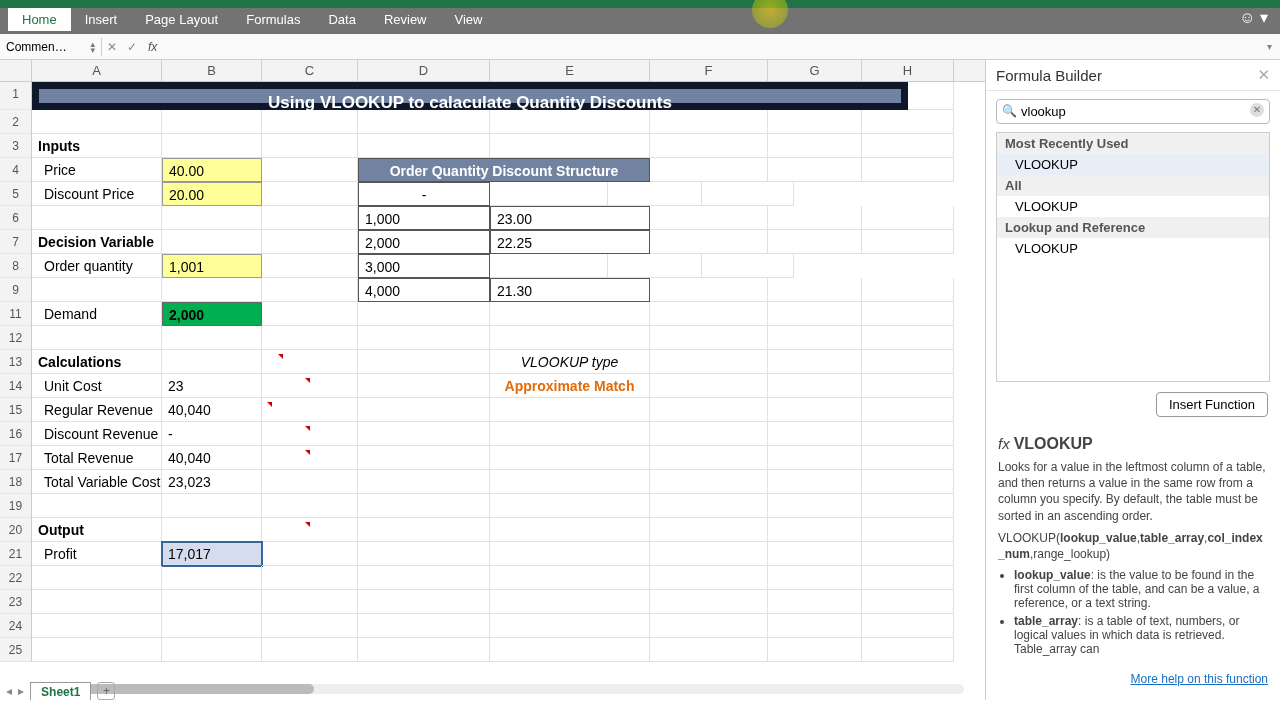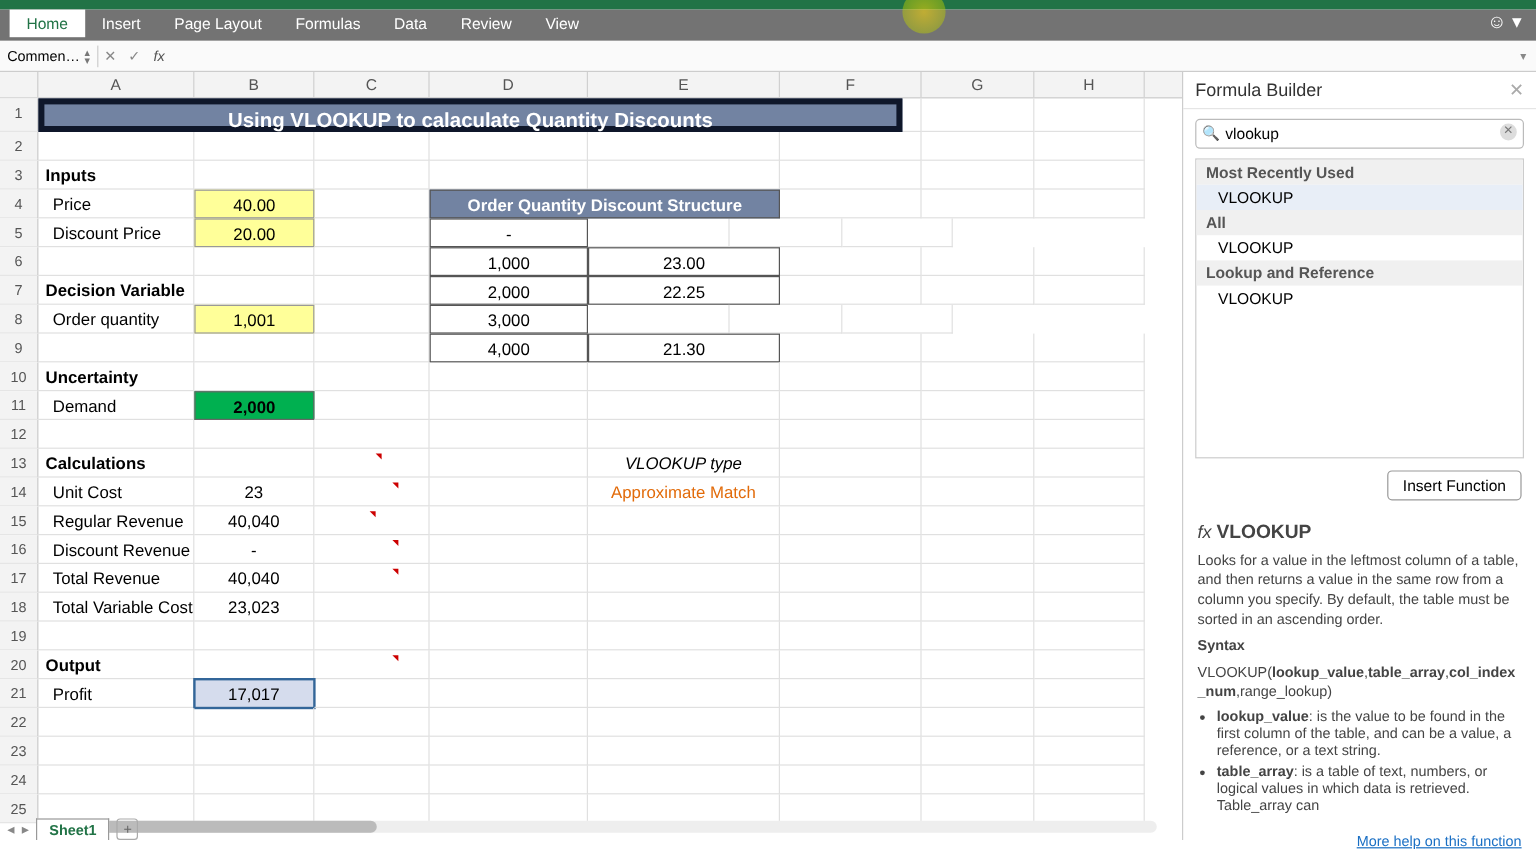--- a/index.html
+++ b/index.html
@@ -8,49 +8,49 @@
 
 .titlebar { height: 8px; background: #217346; }
 .ribbon { background: #737373; height: 26px; display: flex; align-items: flex-start; padding-left: 8px; }
 .ribbon-tab { color: #fff; font-size: 13px; padding: 4px 14px; cursor: pointer; }
 .ribbon-tab.active { background: #fff; color: #217346; }
 .ribbon-right { margin-left: auto; padding-right: 12px; color: #fff; font-size: 16px; }
 .cursor-highlight { position: absolute; top: -8px; left: 752px; width: 36px; height: 36px; border-radius: 50%; background: radial-gradient(circle, rgba(255,220,0,0.55), rgba(150,200,0,0.4)); z-index: 50; pointer-events: none;}
 
 
 .fbar { height: 26px; display: flex; align-items: center; border-bottom: 1px solid #ccc; background: #fafafa; }
-.namebox { width: 82px; border-right: 1px solid #ccc; padding: 2px 6px; font-size: 12px; display:flex; align-items:center;}
+.namebox { width: 102px; border-right: 1px solid #ccc; padding: 2px 6px; font-size: 12px; display:flex; align-items:center;}
 .namebox .spin { margin-left:auto; font-size:9px; color:#777; line-height:6px;}
 .fx-btn { width: 20px; text-align: center; color: #888; font-size: 12px; cursor:pointer;}
 .fx-label { font-size: 12px; font-style: italic; color: #555; margin-left: 6px; }
 .fbar-drop { margin-left:auto; padding-right:8px; color:#888; font-size:10px;}
 
 
 .grid-wrap { position: absolute; top: 60px; left: 0; right: 293px; bottom: 20px; overflow: hidden; }
 .colheads { display: flex; height: 22px; background: #f3f3f3; border-bottom:1px solid #ccc;}
 .rowhead-space { width: 32px; border-right:1px solid #ccc; background:#f3f3f3;}
 .ch { border-right: 1px solid #d0d0d0; text-align: center; font-size: 13px; color: #555; line-height: 22px; }
 .chA{width:130px}.chB{width:100px}.chC{width:96px}.chD{width:132px}.chE{width:160px}.chF{width:118px}.chG{width:94px}.chH{width:92px}
 .grid-body{position:relative;}
 .row{display:flex; height:24px;}
 .rn{width:32px; background:#f3f3f3; border-right:1px solid #ccc; border-bottom:1px solid #e5e5e5; text-align:center; font-size:12px; color:#555; line-height:24px;}
 .c{border-right:1px solid #e0e0e0; border-bottom:1px solid #e0e0e0; font-size:14px; padding:2px 6px; line-height:20px; overflow:visible; white-space:nowrap;}
 .cA{width:130px}.cB{width:100px}.cC{width:96px}.cD{width:132px}.cE{width:160px}.cF{width:118px}.cG{width:94px}.cH{width:92px}
 
 .row1{height:28px}
 .row1 .c{line-height:24px;}
-.title-merge{position:absolute; left:32px; top:0; width:720px; height:28px; background:#7283a2; color:#fff; font-size:17px; font-weight:600; text-align:center; line-height:28px; border:5px solid #0f172a;}
+.title-merge{position:absolute; left:32px; top:0; width:876px; height:28px; background:#7283a2; color:#fff; font-size:17px; font-weight:600; text-align:center; line-height:28px; border:7px solid #0f172a;}
 
 .b{font-weight:700}
 .yel{background:#ffff99; border:1px solid #999;}
 .grn{background:#00b050; border:1px solid #666; font-weight:600;}
 .tbl{border:1px solid #555;}
-.rgt{text-align:center}
+.rgt{text-align:left}
 .ctr{text-align:center}
-.orange{color:#e26b0a; font-weight:400}
+.orange{color:#e26b0a; font-weight:700}
 .ital{font-style:italic}
 
 .discount-hdr{position:absolute; left:358px; width:292px; height:24px; background:#7283a2; color:#ffffff; font-weight:600; text-align:center; line-height:24px; border:1px solid #555; font-size:14px;}
 
 .sel{outline:2px solid #336699; outline-offset:-1px; background:#d5dced;}
 .red-tri::after{content:''; position:absolute; width:0;height:0; border-left:5px solid transparent; border-top:5px solid #c00; margin-left:94px; margin-top:-22px;}
 
 
 .callouts{position:absolute; z-index:20;}
 
@@ -220,31 +220,20 @@
         <div class="c cA"></div>
         <div class="c cB"></div>
         <div class="c cC"></div>
         <div class="c cD tbl rgt">4,000</div>
         <div class="c cE tbl rgt">21.30</div>
         <div class="c cF"></div>
         <div class="c cG"></div>
         <div class="c cH"></div>
       </div>
     <div class="row">
-        <div class="rn">10</div>
-        <div class="c cA b">Uncertainty</div>
-        <div class="c cB"></div>
-        <div class="c cC"></div>
-        <div class="c cD"></div>
-        <div class="c cE"></div>
-        <div class="c cF"></div>
-        <div class="c cG"></div>
-        <div class="c cH"></div>
-      </div>
-    <div class="row">
         <div class="rn">11</div>
         <div class="c cA" style="padding-left:12px">Demand</div>
         <div class="c cB grn rgt">2,000</div>
         <div class="c cC"></div>
         <div class="c cD"></div>
         <div class="c cE"></div>
         <div class="c cF"></div>
         <div class="c cG"></div>
         <div class="c cH"></div>
       </div>
@@ -440,21 +429,20 @@
     <div class="fitem sel-item">VLOOKUP</div>
     <div class="fcat">All</div>
     <div class="fitem">VLOOKUP</div>
     <div class="fcat">Lookup and Reference</div>
     <div class="fitem">VLOOKUP</div>
   </div>
   <button class="ins-btn">Insert Function</button>
   <div class="fdesc">
     <div><span class="fx-i">fx</span><span class="fn">VLOOKUP</span></div>
     <p>Looks for a value in the leftmost column of a table, and then returns a value in the same row from a column you specify. By default, the table must be sorted in an ascending order.</p>
-    <p><b>Syntax</b></p>
     <p style="word-break:break-all"><span>VLOOKUP(<b>lookup_value</b>,<b>table_array</b>,<b>col_index_num</b>,range_lookup)</span></p>
     <ul>
       <li><b>lookup_value</b><span>: is the value to be found in the first column of the table, and can be a value, a reference, or a text string.</span></li>
       <li><b>table_array</b><span>: is a table of text, numbers, or logical values in which data is retrieved. Table_array can</span></li>
     </ul>
   </div>
   <a class="more">More help on this function</a>
 </div>
 
 </body></html>

